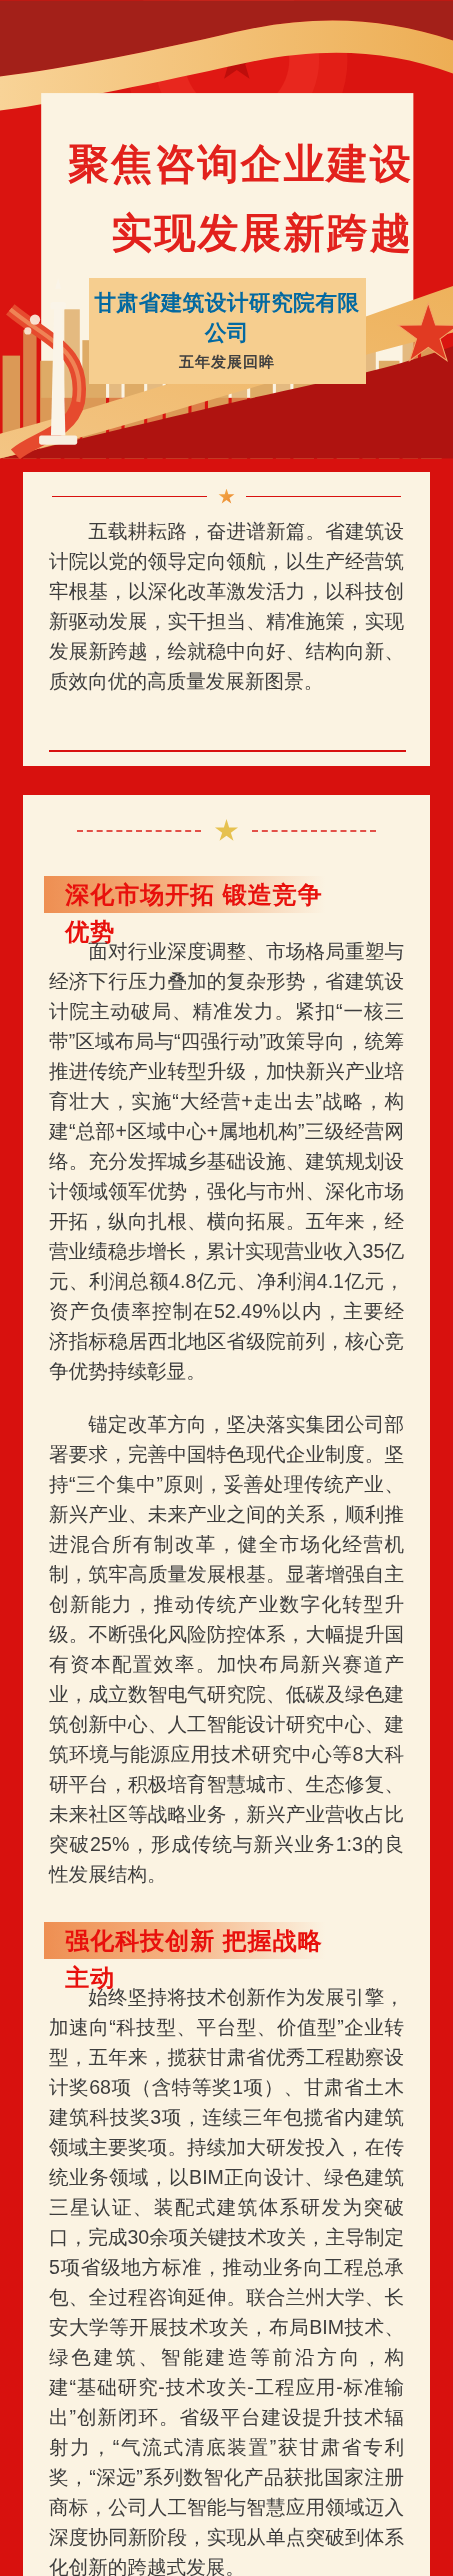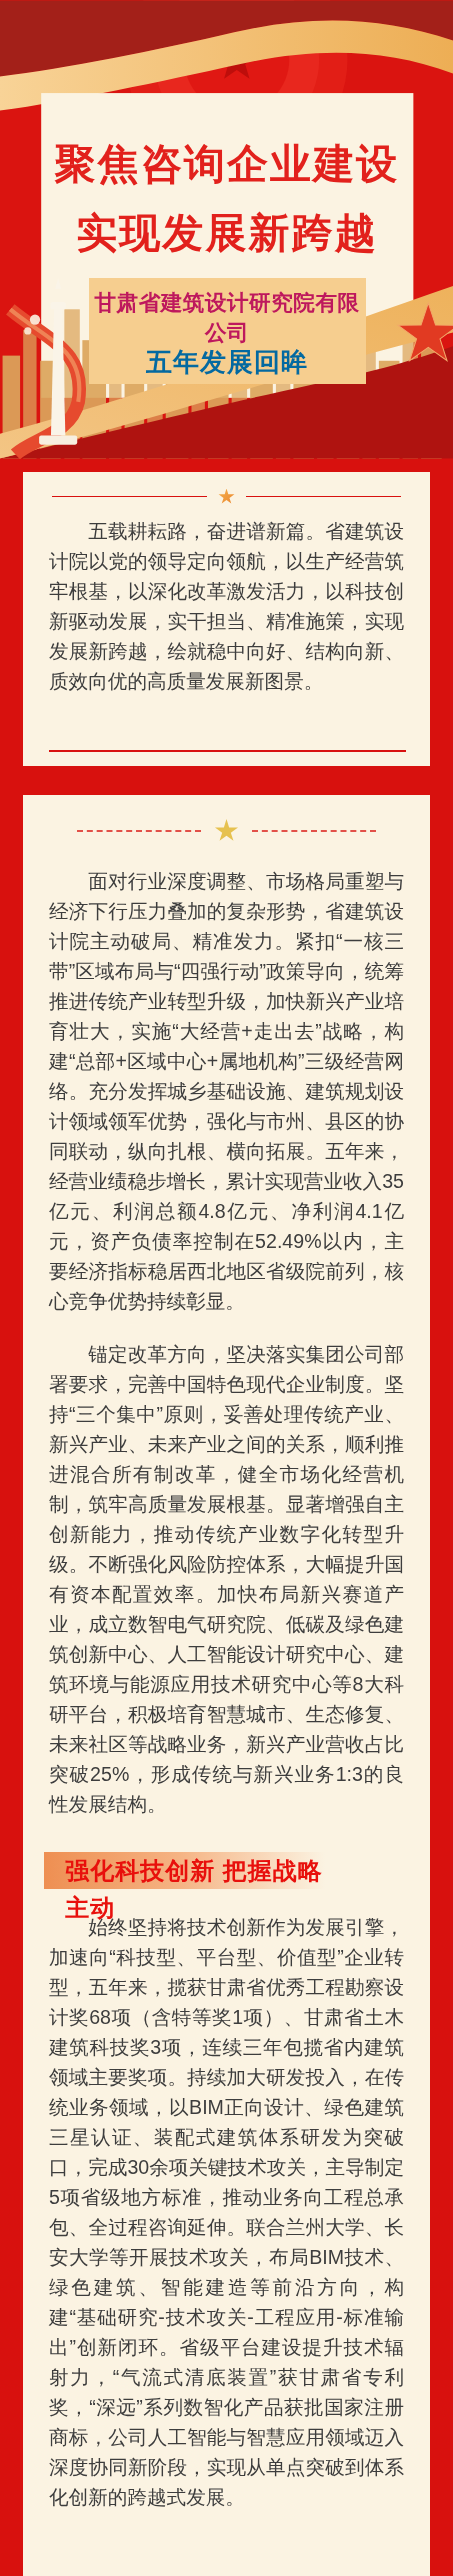--- a/index.html
+++ b/index.html
@@ -3,25 +3,25 @@
 <meta charset="utf-8">
 <style>
   * { margin:0; padding:0; box-sizing:border-box; }
   body { background:#7a0b08; font-family:"Liberation Sans","DejaVu Sans",sans-serif; }
   .page { position:relative; width:453px; height:3441px; margin:0 auto; background:#D8110E; overflow:hidden; }
 
   
   .hero { position:relative; width:453px; height:459px; }
   .hero-art { position:absolute; inset:0; display:block; }
   .hero-text { position:absolute; left:41px; top:93px; width:372px; text-align:center; }
-  .hero-title { font-size:41px; line-height:69px; font-weight:800; color:#E2211C; letter-spacing:2.1px; margin-top:37px; }
+  .hero-title { font-size:41px; line-height:69px; font-weight:800; color:#E2211C; letter-spacing:2.1px; margin-top:37px;text-align:right; }
   .hero-title span { display:block; }
   .subtitle-box { width:277px; margin:10.3px auto 0; background:#F6CE8F; padding:9.3px 5.2px 8.2px; }
-  .subtitle-line1 { font-size:21.6px; line-height:30px; font-weight:700; color:#be185d; letter-spacing:0.5px; }
-  .subtitle-line2 { font-size:26px; line-height:28px; font-weight:700; color:#0369a1; letter-spacing:1px; }
+  .subtitle-line1 { font-size:21.6px; line-height:30px; font-weight:700; color:#0369a1; letter-spacing:0.5px; }
+  .subtitle-line2 { font-size:15px; line-height:28px; font-weight:700; color:#404040; letter-spacing:1px; }
 
   
   .card { position:relative; width:407px; margin:0 auto; background:#FBF3E2; overflow:hidden; }
   .intro-card   { height:294px; margin-top:13px; }
   .main-card    { height:2215px; margin-top:29px; }
 
   .divider { display:flex; align-items:center; justify-content:center; }
   .divider .seg { height:0; border-top:1.5px solid #D8100F; }
   .divider.solid .seg { width:155px; }
   .divider.solid { margin-top:16.5px; gap:11.3px; }
@@ -139,21 +139,24 @@
     <div class="underline"></div>
   </section>
 
   <section class="card main-card">
     <div class="divider dashed">
       <span class="seg"></span>
       <span class="star gold"></span>
       <span class="seg"></span>
     </div>
 
-    <p class="body-text">面对行业深度调整、市场格局重塑与经济下行压力叠加的复杂形势，省建筑设计院主动破局、精准发力。紧扣“一核三带”区域布局与“四强行动”政策导向，统筹推进传统产业转型升级，加快新兴产业培育壮大，实施“大经营+走出去”战略，构建“总部+区域中心+属地机构”三级经营网络。充分发挥城乡基础设施、建筑规划设计领域领军优势，强化与市州、县区的协同联动，纵向扎根、横向拓展。五年来，经营业绩稳步增长，累计实现营业收入35亿元、利润总额4.8亿元、净利润4.1亿元，资产负债率控制在52.49%以内，主要经济指标稳居西北地区省级院前列，核心竞争优势持续彰显。</p>
+    <div class="heading-bar">
+      <h2>深化市场开拓 锻造竞争优势</h2>
+    </div>
+    <p class="body-text">面对行业深度调整、市场格局重塑与经济下行压力叠加的复杂形势，省建筑设计院主动破局、精准发力。紧扣“一核三带”区域布局与“四强行动”政策导向，统筹推进传统产业转型升级，加快新兴产业培育壮大，实施“大经营+走出去”战略，构建“总部+区域中心+属地机构”三级经营网络。充分发挥城乡基础设施、建筑规划设计领域领军优势，强化与市州、深化市场开拓，纵向扎根、横向拓展。五年来，经营业绩稳步增长，累计实现营业收入35亿元、利润总额4.8亿元、净利润4.1亿元，资产负债率控制在52.49%以内，主要经济指标稳居西北地区省级院前列，核心竞争优势持续彰显。</p>
 
     <p class="body-text">锚定改革方向，坚决落实集团公司部署要求，完善中国特色现代企业制度。坚持“三个集中”原则，妥善处理传统产业、新兴产业、未来产业之间的关系，顺利推进混合所有制改革，健全市场化经营机制，筑牢高质量发展根基。显著增强自主创新能力，推动传统产业数字化转型升级。不断强化风险防控体系，大幅提升国有资本配置效率。加快布局新兴赛道产业，成立数智电气研究院、低碳及绿色建筑创新中心、人工智能设计研究中心、建筑环境与能源应用技术研究中心等8大科研平台，积极培育智慧城市、生态修复、未来社区等战略业务，新兴产业营收占比突破25%，形成传统与新兴业务1:3的良性发展结构。</p>
 
     <div class="heading-bar">
       <h2>强化科技创新 把握战略主动</h2>
     </div>
     <p class="body-text">始终坚持将技术创新作为发展引擎，加速向“科技型、平台型、价值型”企业转型，五年来，揽获甘肃省优秀工程勘察设计奖68项（含特等奖1项）、甘肃省土木建筑科技奖3项，连续三年包揽省内建筑领域主要奖项。持续加大研发投入，在传统业务领域，以BIM正向设计、绿色建筑三星认证、装配式建筑体系研发为突破口，完成30余项关键技术攻关，主导制定5项省级地方标准，推动业务向工程总承包、全过程咨询延伸。联合兰州大学、长安大学等开展技术攻关，布局BIM技术、绿色建筑、智能建造等前沿方向，构建“基础研究-技术攻关-工程应用-标准输出”创新闭环。省级平台建设提升技术辐射力，“气流式清底装置”获甘肃省专利奖，“深远”系列数智化产品获批国家注册商标，公司人工智能与智慧应用领域迈入深度协同新阶段，实现从单点突破到体系化创新的跨越式发展。</p>
 
   </section>
 

